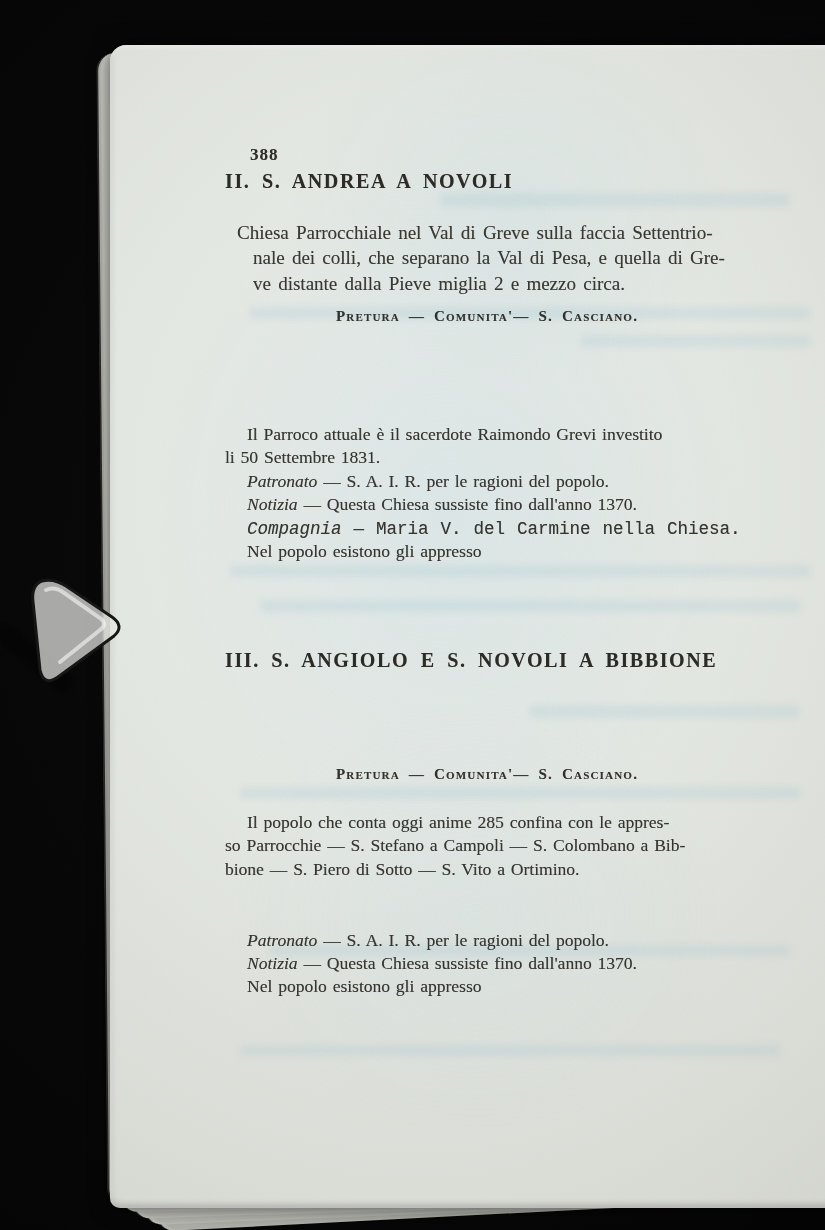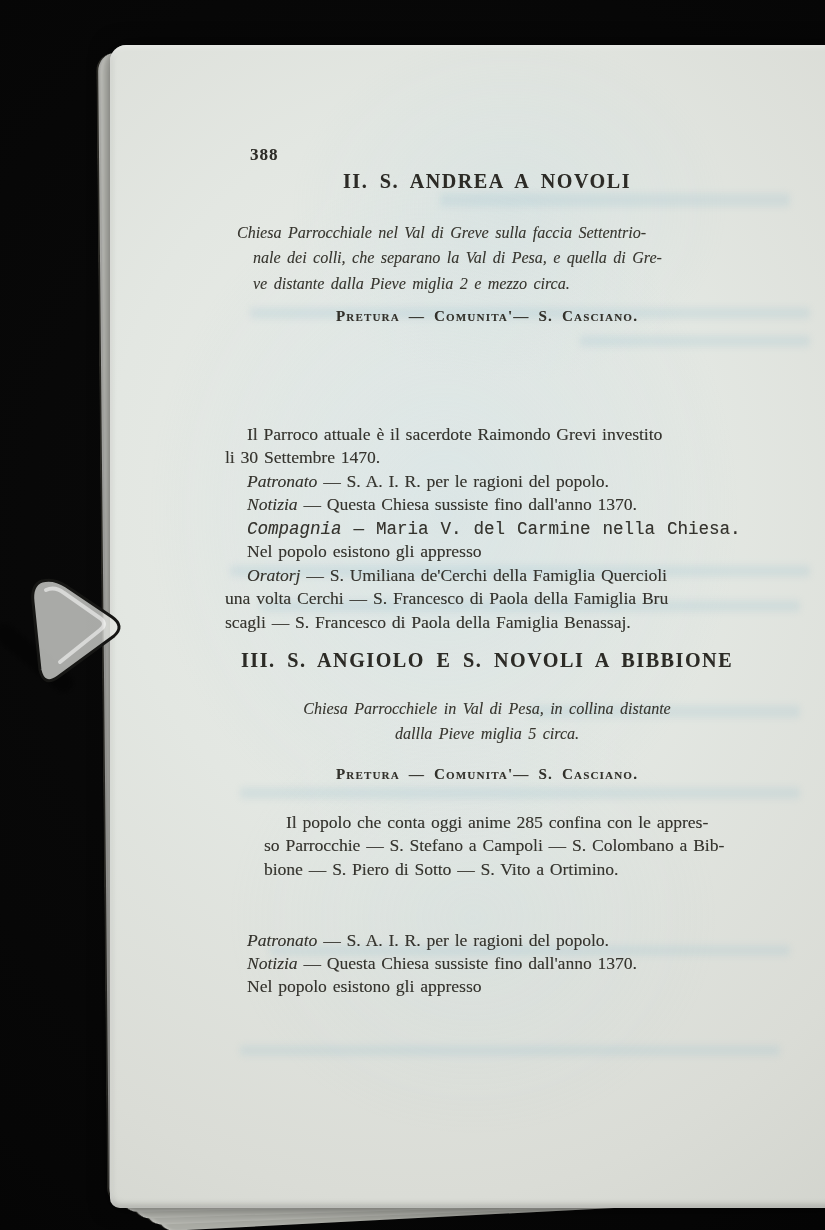--- a/index.html
+++ b/index.html
@@ -65,44 +65,44 @@
     position:absolute;left:115px;top:0;width:524px;height:100%;
     color:#35342e;
   }
   .block{position:absolute;left:0;right:0;margin:0;}
   .pre{white-space:pre-line;}
   .page-number{
     position:absolute;left:25px;top:100px;
     font-size:17px;font-weight:700;letter-spacing:1px;color:#2e2d28;
   }
   .heading{
-    text-align:center;font-weight:700;color:#2c2b26;
+    text-align:left;font-weight:700;color:#2c2b26;
     font-size:20px;letter-spacing:1.6px;word-spacing:5px;
   }
   .h2{top:125px;}
   .h3{top:604px;}
   .intro{
-    font-style:italic;font-size:16px;line-height:25.3px;color:#383730;
+    font-size:19px;line-height:25.3px;color:#383730;
     word-spacing:2.5px;
   }
   .intro-hang{top:175px;padding-left:28px;text-indent:-16px;}
   .intro-center{top:651px;text-align:center;}
   .jurisdiction{
     text-align:center;font-variant:small-caps;font-weight:600;
     font-size:15px;letter-spacing:1.2px;word-spacing:4px;color:#32312b;
   }
   .j2{top:263px;}
   .j3{top:721px;}
   .par{
     font-size:17.5px;line-height:23.4px;text-indent:22px;
     word-spacing:1.5px;
   }
   .p1{top:307px;} .p2{top:378px;} .p3{top:425px;} .p4{top:448px;}
   .p5{top:473px;font-family:Liberation Mono, monospace;} .p6{top:495px;} .p7{top:519px;}
-  .q1{top:766px;margin-left:39px;} .q2{top:837px;} .q3{top:884px;} .q4{top:907px;}
+  .q1{top:766px;} .q2{top:837px;} .q3{top:884px;} .q4{top:907px;}
   .q5{top:930px;} .q6{top:953px;}
   .lead{font-style:italic;}
   .par span{text-shadow:0.3px 0.3px 0 rgba(45,44,38,.35);}
   .heading,.intro,.jurisdiction,.page-number{text-shadow:0.3px 0.3px 0 rgba(45,44,38,.3);}
   
   .clip{position:absolute;left:26px;top:576px;}
 </style>
 </head>
 <body>
 
@@ -131,32 +131,27 @@
     <div class="text-area">
       <div class="page-number">388</div>
 
       <h2 class="block heading h2">II. S. ANDREA A NOVOLI</h2>
       <p class="block intro intro-hang pre">Chiesa Parrocchiale nel Val di Greve sulla faccia Settentrio-
 nale dei colli, che separano la Val di Pesa, e quella di Gre-
 ve distante dalla Pieve miglia 2 e mezzo circa.</p>
       <p class="block jurisdiction j2">Pretura — Comunita'— S. Casciano.</p>
 
       <p class="block par pre p2"><span class="lead"></span><span>Il Parroco attuale è il sacerdote Raimondo Grevi investito
-li 30 Settembre 1470.</span></p>
+li 50 Settembre 1831.</span></p>
       <p class="block par pre p3"><span class="lead">Patronato</span><span> — S. A. I. R. per le ragioni del popolo.</span></p>
       <p class="block par pre p4"><span class="lead">Notizia</span><span> — Questa Chiesa sussiste fino dall'anno 1370.</span></p>
       <p class="block par pre p5"><span class="lead">Compagnia</span><span> — Maria V. del Carmine nella Chiesa.</span></p>
       <p class="block par pre p6"><span class="lead"></span><span>Nel popolo esistono gli appresso</span></p>
-      <p class="block par pre p7"><span class="lead">Oratorj</span><span> — S. Umiliana de'Cerchi della Famiglia Quercioli
-una volta Cerchi — S. Francesco di Paola della Famiglia Bru
-scagli — S. Francesco di Paola della Famiglia Benassaj.</span></p>
 
       <h2 class="block heading h3">III. S. ANGIOLO E S. NOVOLI A BIBBIONE</h2>
-      <p class="block intro intro-center pre">Chiesa Parrocchiele in Val di Pesa, in collina distante
-dallla Pieve miglia 5 circa.</p>
       <p class="block jurisdiction j3">Pretura — Comunita'— S. Casciano.</p>
 
       <p class="block par pre q1"><span class="lead"></span><span>Il popolo che conta oggi anime 285 confina con le appres-
 so Parrocchie — S. Stefano a Campoli — S. Colombano a Bib-
 bione — S. Piero di Sotto — S. Vito a Ortimino.</span></p>
       <p class="block par pre q3"><span class="lead">Patronato</span><span> — S. A. I. R. per le ragioni del popolo.</span></p>
       <p class="block par pre q4"><span class="lead">Notizia</span><span> — Questa Chiesa sussiste fino dall'anno 1370.</span></p>
       <p class="block par pre q5"><span class="lead"></span><span>Nel popolo esistono gli appresso</span></p>
     </div>
   </div>

